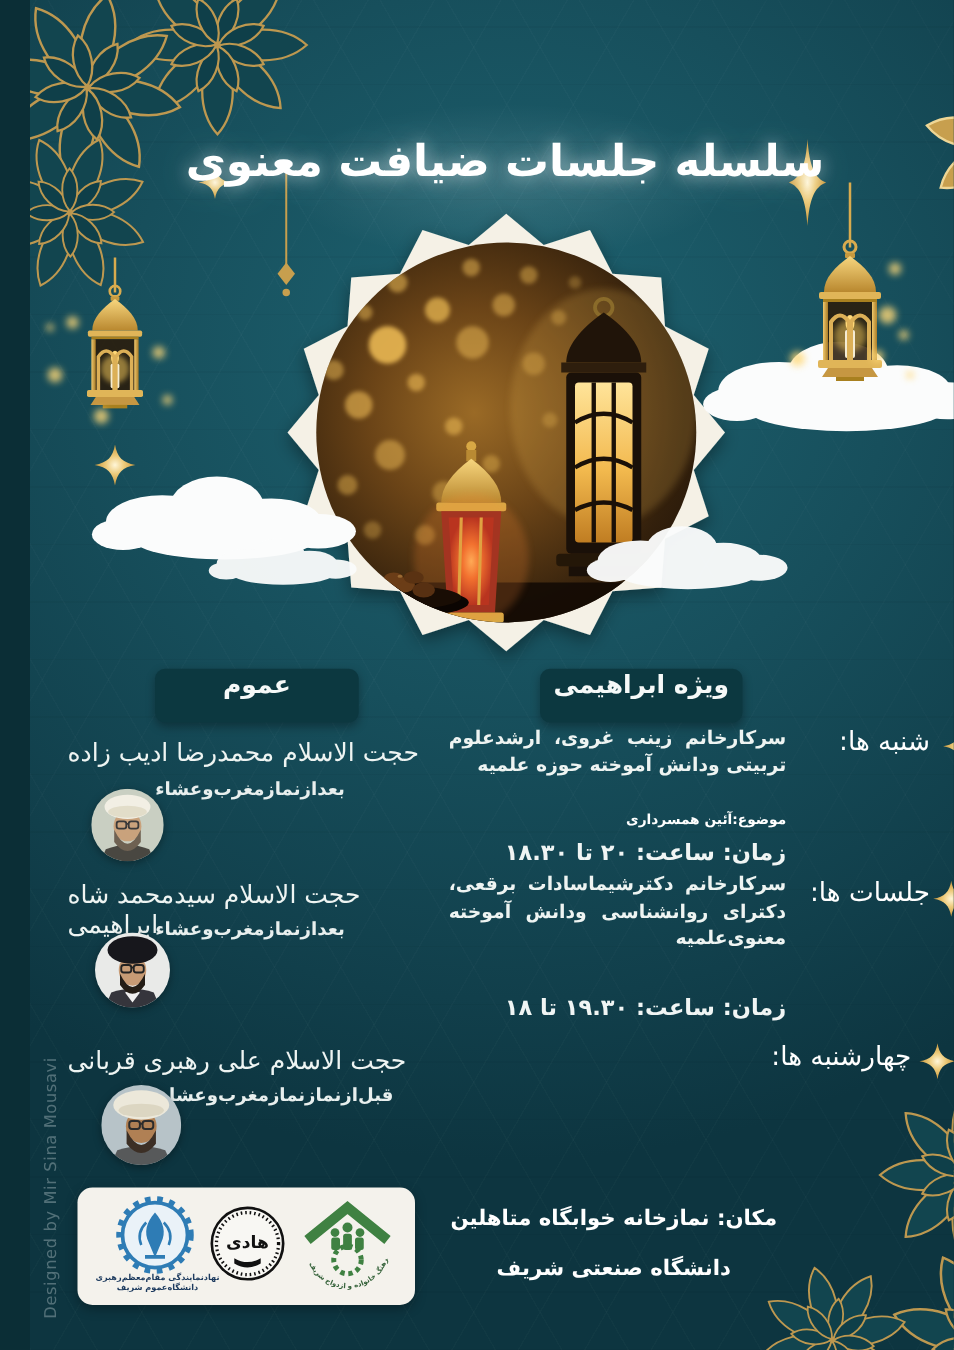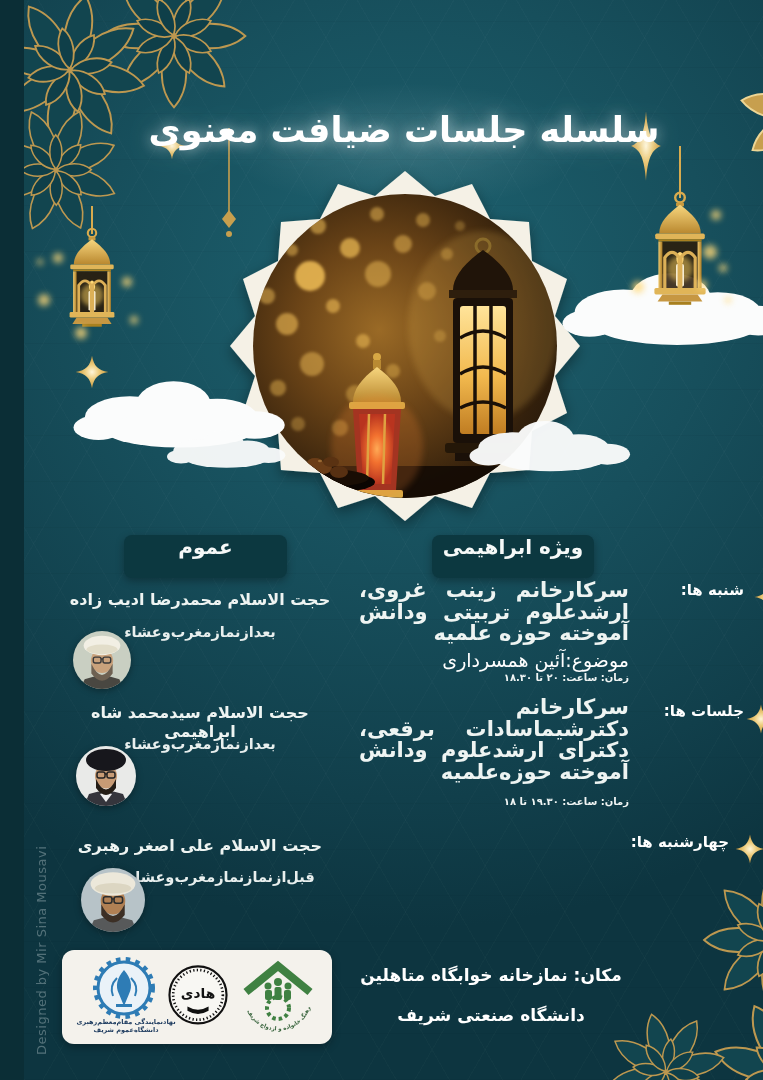--- a/index.html
+++ b/index.html
@@ -15,26 +15,26 @@
       repeating-linear-gradient(60deg, rgba(255,255,255,.035) 0 1px, transparent 1px 46px),
       repeating-linear-gradient(-60deg, rgba(255,255,255,.035) 0 1px, transparent 1px 46px),
       repeating-linear-gradient(0deg, rgba(0,0,0,.05) 0 1px, transparent 1px 46px);
   }
   .abs{position:absolute;}
   .fa{direction:rtl;color:#f3f7f6;}
   .title{left:80px;top:110px;width:600px;text-align:center;font-size:35px;font-weight:bold;
     color:#ffffff;text-shadow:0 0 14px rgba(255,255,255,.55),0 0 36px rgba(225,242,240,.32);}
   .hdr-box{height:43px;background:#0c3840;border-radius:8px;box-shadow:0 3px 8px rgba(0,0,0,.3);
     display:flex;align-items:flex-start;justify-content:center;font-size:20px;font-weight:bold;color:#f6f9f8;}
-  .day-label{font-size:15px;font-weight:bold;color:#ffffff;white-space:nowrap;text-align:right;}
-  .speaker{width:270px;font-size:21px;font-weight:bold;line-height:21.5px;text-align:justify;
+  .day-label{font-size:21px;font-weight:normal;color:#ffffff;white-space:nowrap;text-align:right;}
+  .speaker{width:270px;font-size:15px;font-weight:bold;line-height:21.5px;text-align:justify;
     text-align-last:right;color:#eef4f2;}
-  .topicline{width:270px;font-size:19px;font-weight:normal;text-align:right;color:#ffffff;}
-  .timeline{width:270px;font-size:10px;font-weight:bold;text-align:right;color:#f0f5f4;}
-  .g-name{width:292px;text-align:center;font-size:16px;font-weight:bold;color:#eef4f2;}
+  .topicline{width:270px;font-size:11px;font-weight:bold;text-align:right;color:#ffffff;}
+  .timeline{width:270px;font-size:18px;font-weight:bold;text-align:right;color:#f0f5f4;}
+  .g-name{width:292px;text-align:left;font-size:20px;font-weight:normal;color:#eef4f2;}
   .g-time{width:292px;text-align:center;font-size:14.5px;font-weight:bold;color:#e8efee;}
   .avatar{position:absolute;border-radius:50%;overflow:hidden;box-shadow:0 2px 7px rgba(0,0,0,.35);}
   .loc{width:310px;text-align:center;font-size:17px;font-weight:bold;color:#ffffff;}
   .logo-panel{left:38px;top:950px;width:270px;height:94px;background:#f4f2ec;border-radius:12px;
     box-shadow:0 3px 9px rgba(0,0,0,.3);}
   .sharif-caption{position:absolute;left:10px;top:68px;width:108px;text-align:center;direction:rtl;
     font-size:6.5px;line-height:8px;color:#1c3a5e;font-weight:bold;}
   .credit{left:10px;top:815px;height:240px;writing-mode:vertical-rl;transform:rotate(180deg);
     font-size:13px;letter-spacing:.5px;color:rgba(187,203,205,.40);}
   svg text{font-family:"DejaVu Sans",sans-serif;}
@@ -293,21 +293,21 @@
   <div class="abs hdr-box fa" style="left:408px;top:535px;width:162px">
     <span>ویژه ابراهیمی</span>
   </div>
 
   <div class="abs fa day-label" style="right:43px;top:581px">شنبه ها:</div>
   <div class="abs fa speaker" style="right:158px;top:580px">سرکارخانم زینب غروی، ارشدعلوم تربیتی ودانش آموخته حوزه علمیه</div>
   <div class="abs fa topicline" style="right:158px;top:649px">موضوع:آئین همسرداری</div>
   <div class="abs fa timeline" style="right:158px;top:672px">زمان: ساعت: ۲۰ تا ۱۸.۳۰</div>
 
   <div class="abs fa day-label" style="right:43px;top:702px">جلسات ها:</div>
-  <div class="abs fa speaker" style="right:158px;top:697px">سرکارخانم دکترشیماسادات برقعی، دکترای ارشدعلوم ودانش آموخته حوزه‌علمیه</div>
+  <div class="abs fa speaker" style="right:158px;top:697px">سرکارخانم دکترشیماسادات برقعی، دکترای روانشناسی ودانش آموخته معنوی‌علمیه</div>
   <div class="abs fa timeline" style="right:158px;top:796px">زمان: ساعت: ۱۹.۳۰ تا ۱۸</div>
 
   <div class="abs fa day-label" style="right:58px;top:833px">چهارشنبه ها:</div>
 
   <div class="abs fa g-name" style="left:30px;top:590px">حجت الاسلام محمدرضا ادیب زاده</div>
   <div class="abs fa g-time" style="left:30px;top:624px">بعدازنمازمغرب‌وعشاء</div>
   <svg class="avatar" style="left:49px;top:631px" width="58" height="58" viewBox="0 0 60 60">
     <rect width="60" height="60" fill="#c9cfc2"></rect>
     <path d="M8,60 L12,50 Q30,43 48,50 L52,60 Z" fill="#494741"></path>
     <ellipse cx="30" cy="31" rx="11.5" ry="12.5" fill="#c9a27c"></ellipse>
@@ -326,21 +326,21 @@
     <path d="M8,60 L13,48 Q30,42 47,48 L52,60 Z" fill="#35353c"></path>
     <path d="M24,48 L30,56 L36,48 Q30,45 24,48 Z" fill="#f0f0f0"></path>
     <ellipse cx="30" cy="30" rx="11" ry="12.5" fill="#c79b75"></ellipse>
     <ellipse cx="30" cy="14" rx="20" ry="11" fill="#17171c"></ellipse>
     <path d="M20,33 Q30,54 40,33 L40,42 Q30,56 20,42 Z" fill="#241d16"></path>
     <rect x="21" y="26" width="8" height="6" rx="2" fill="none" stroke="#222" stroke-width="1.5"></rect>
     <rect x="31" y="26" width="8" height="6" rx="2" fill="none" stroke="#222" stroke-width="1.5"></rect>
     <line x1="29" y1="28" x2="31" y2="28" stroke="#222" stroke-width="1.5"></line>
   </svg>
 
-  <div class="abs fa g-name" style="left:30px;top:836px">حجت الاسلام علی اصغر رهبری</div>
+  <div class="abs fa g-name" style="left:30px;top:836px">حجت الاسلام علی رهبری قربانی</div>
   <div class="abs fa g-time" style="left:80px;top:869px;width:242px;">قبل‌ازنمازنمازمغرب‌وعشا</div>
   <svg class="avatar" style="left:57px;top:868px" width="64" height="64" viewBox="0 0 60 60">
     <rect width="60" height="60" fill="#b7c3c8"></rect>
     <path d="M7,60 L12,49 Q30,43 48,49 L53,60 Z" fill="#57595a"></path>
     <ellipse cx="30" cy="31" rx="11.5" ry="12.5" fill="#b08054"></ellipse>
     <ellipse cx="30" cy="15" rx="21" ry="11" fill="#ece8da"></ellipse>
     <ellipse cx="30" cy="19" rx="17" ry="5" fill="#dcd6c2"></ellipse>
     <path d="M19,34 Q30,56 41,34 L41,44 Q30,58 19,44 Z" fill="#3c2f25"></path>
     <rect x="21" y="27" width="8" height="6" rx="2" fill="none" stroke="#2c2c2c" stroke-width="1.5"></rect>
     <rect x="31" y="27" width="8" height="6" rx="2" fill="none" stroke="#2c2c2c" stroke-width="1.5"></rect>

